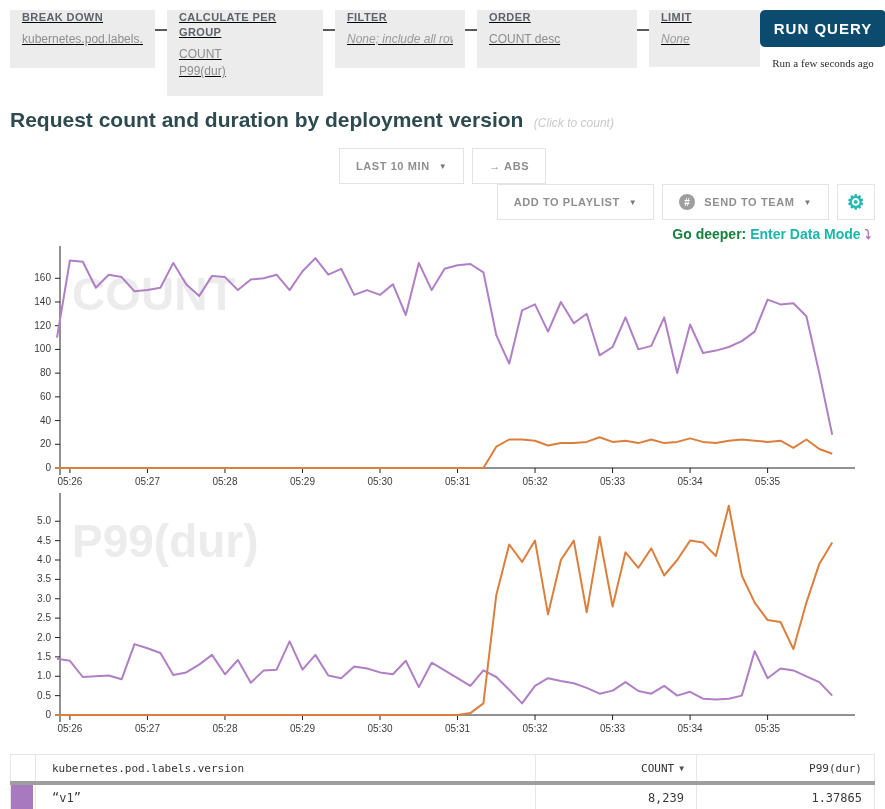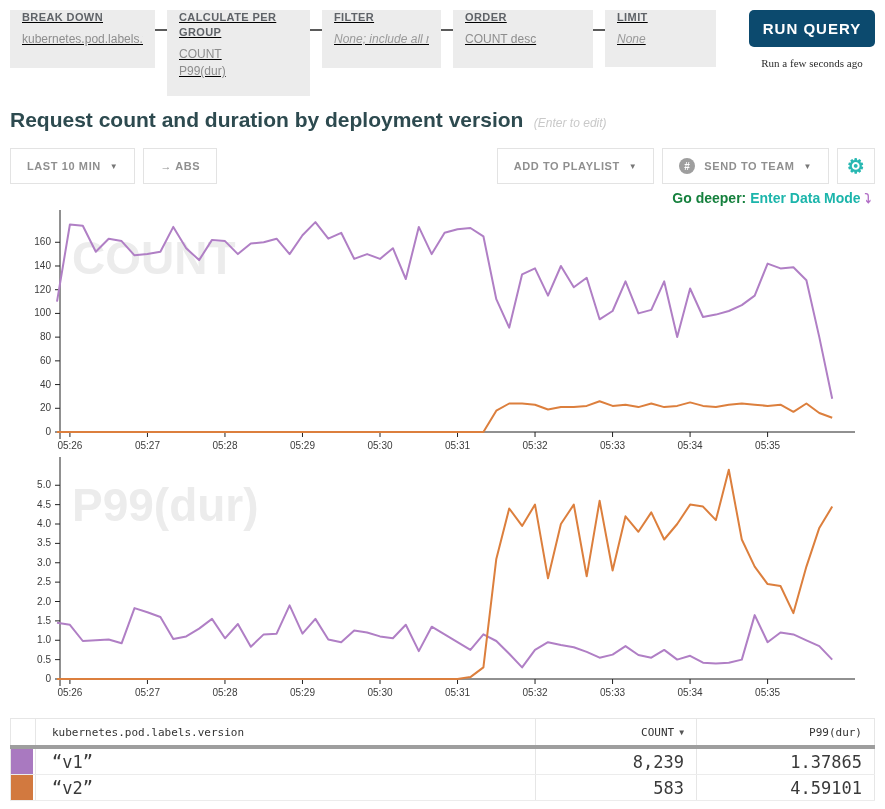--- a/index.html
+++ b/index.html
@@ -18,41 +18,41 @@
   .qbox .qlabel {
     font-size: 11px; font-weight: 700; color: #5f6368; letter-spacing: .4px;
     line-height: 15px; margin-bottom: 6px;
   }
   .qbox .qval {
     font-size: 12px; color: #8d8d8d; line-height: 17px;
     white-space: nowrap; overflow: hidden;
   }
   .qbox .qval.italic { font-style: italic; color: #9a9a9a; }
   .w1 { width: 145px; height: 58px; }
-  .w2 { width: 143px; height: 86px; }
-  .w3 { width: 119px; height: 58px; }
-  .w4 { width: 140px; height: 58px; }
+  .w2 { width: 156px; height: 86px; }
+  .w3 { width: 130px; height: 58px; }
+  .w4 { width: 160px; height: 58px; }
   .w5 { width: 111px; height: 57px; }
   .connector { width: 12px; height: 2px; background: #5a5a5a; margin-top: 19px; flex-shrink: 0; }
 
   .run-group { margin-left: auto; display: flex; flex-direction: column; align-items: center; }
   .run-btn {
     width: 126px; height: 37px; border: none; border-radius: 5px;
     background: #0c4a6e; color: #fff; font-family: "Liberation Sans", sans-serif;
     font-size: 15px; font-weight: 700; letter-spacing: 1px; cursor: pointer;
   }
   .run-status { font-size: 11px; color: #2b2b2b; margin-top: 10px; font-family: Liberation Serif, serif; }
 
   
   .title-row { margin-top: 12px; }
   .title-row h1 { display: inline; font-size: 21px; font-weight: 700; color: #2d4a4f; }
   .title-hint { font-size: 12px; font-style: italic; color: #c9c9c9; margin-left: 6px; font-weight: 400; }
 
   
-  .toolbar { margin-top: 16px; display: flex; align-items: center; }
+  .toolbar { margin-top: 16px; display: flex; align-items: center; flex-direction: column; }
   .tb-left, .tb-right { display: flex; gap: 8px; }
   .tb-right { margin-left: auto; }
   .tb-btn {
     display: inline-flex; align-items: center; gap: 9px; height: 36px; padding: 0 16px;
     border: 1px solid #e3e3e3; background: #fff; color: #8f8f8f;
     font-family: "Liberation Sans", sans-serif;
     font-size: 11px; font-weight: 700; letter-spacing: .6px; cursor: pointer;
   }
   .caret { font-size: 8px; color: #777; }
   .gear-btn { width: 38px; justify-content: center; padding: 0; }
@@ -80,21 +80,21 @@
   .trow.header { border-bottom: none; text-align: center; }
   .tcell { display: flex; align-items: center; font-size: 11px; color: #333; border-right: 1px solid #e6e6e6; }
   .tcell.first { border-left: 1px solid #e6e6e6; }
   .c-swatch { width: 26px; flex-shrink: 0; padding: 0; }
   .c-name  { flex: 1 1 auto; padding-left: 16px; }
   .c-count { width: 161px; justify-content: flex-end; padding-right: 12px; flex-shrink: 0; }
   .c-p99   { width: 178px; justify-content: flex-end; padding-right: 12px; flex-shrink: 0; }
   .gray-bar { height: 4px; background: #9e9e9e; }
   .sort-caret { font-size: 8px; color: #555; margin-left: 5px; }
   .swatch-block { width: 22px; height: 100%; }
-  .rowtext { font-size: 17px; color: #3a3a3a; text-align: right; }
+  .rowtext { font-size: 12px; color: #3a3a3a; text-align: right; }
 </style>
 </head>
 <body>
 
 <div class="query-bar pad">
   <div class="qbox w1">
     <div class="qlabel">BREAK DOWN</div>
     <div class="qval">kubernetes.pod.labels.v</div>
   </div>
   <div class="connector"></div>
@@ -119,21 +119,21 @@
     <div class="qval italic">None</div>
   </div>
   <div class="run-group">
     <button class="run-btn">RUN QUERY</button>
     <div class="run-status">Run a few seconds ago</div>
   </div>
 </div>
 
 <div class="title-row pad">
   <h1>Request count and duration by deployment version</h1>
-  <span class="title-hint">(Enter to edit)</span>
+  <span class="title-hint">(Click to count)</span>
 </div>
 
 <div class="toolbar pad">
   <div class="tb-left">
     <button class="tb-btn">
       <span>LAST 10 MIN</span>
       <span class="caret">▼</span>
     </button>
     <button class="tb-btn">
       <span>→ ABS</span>

